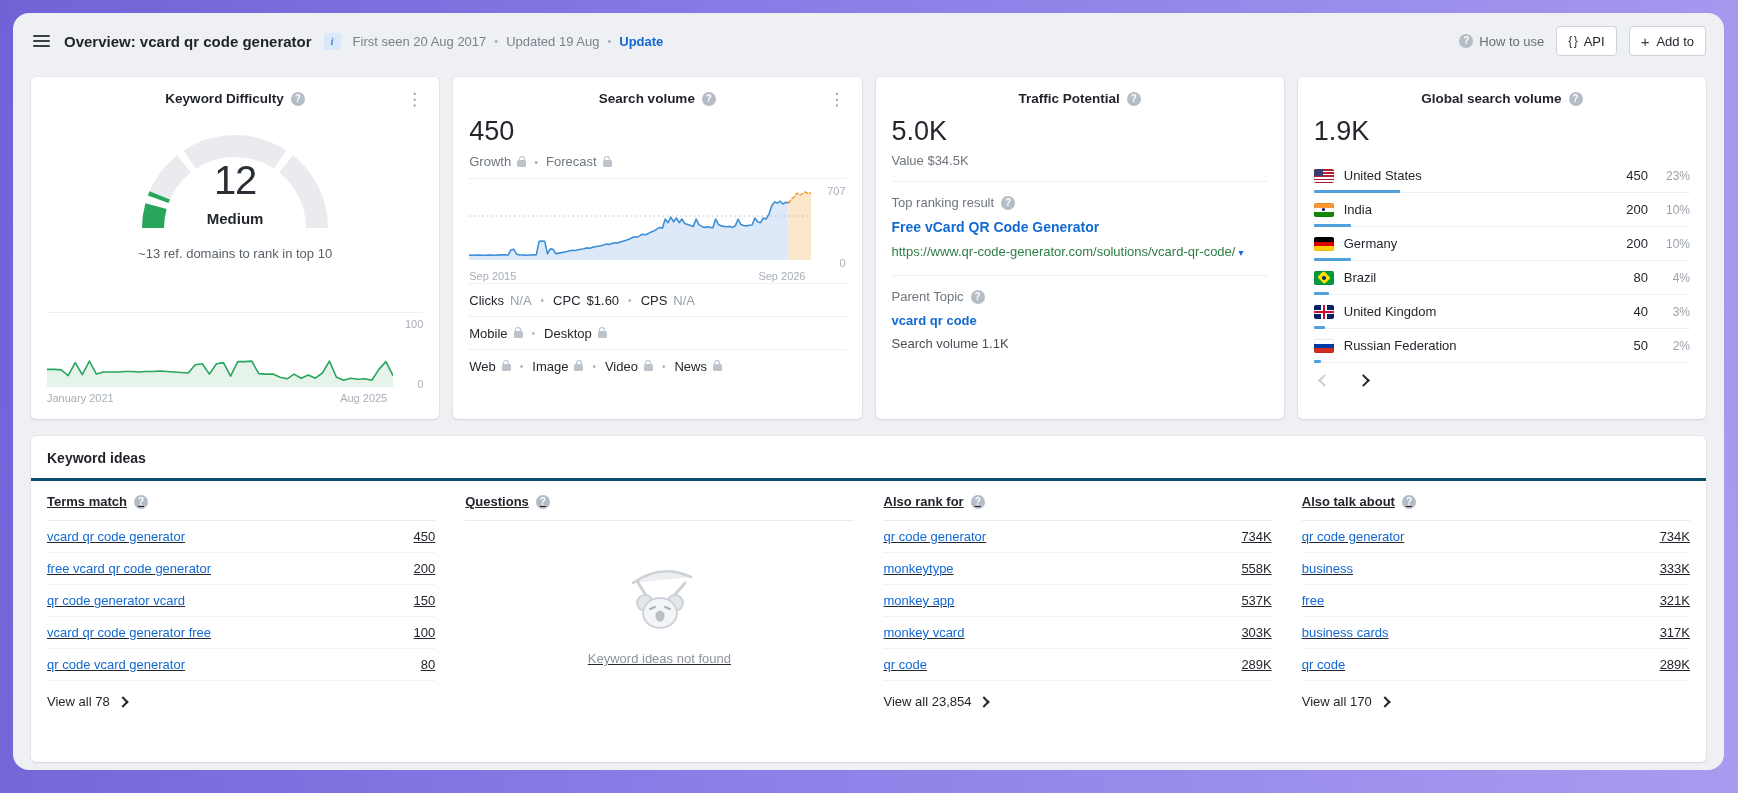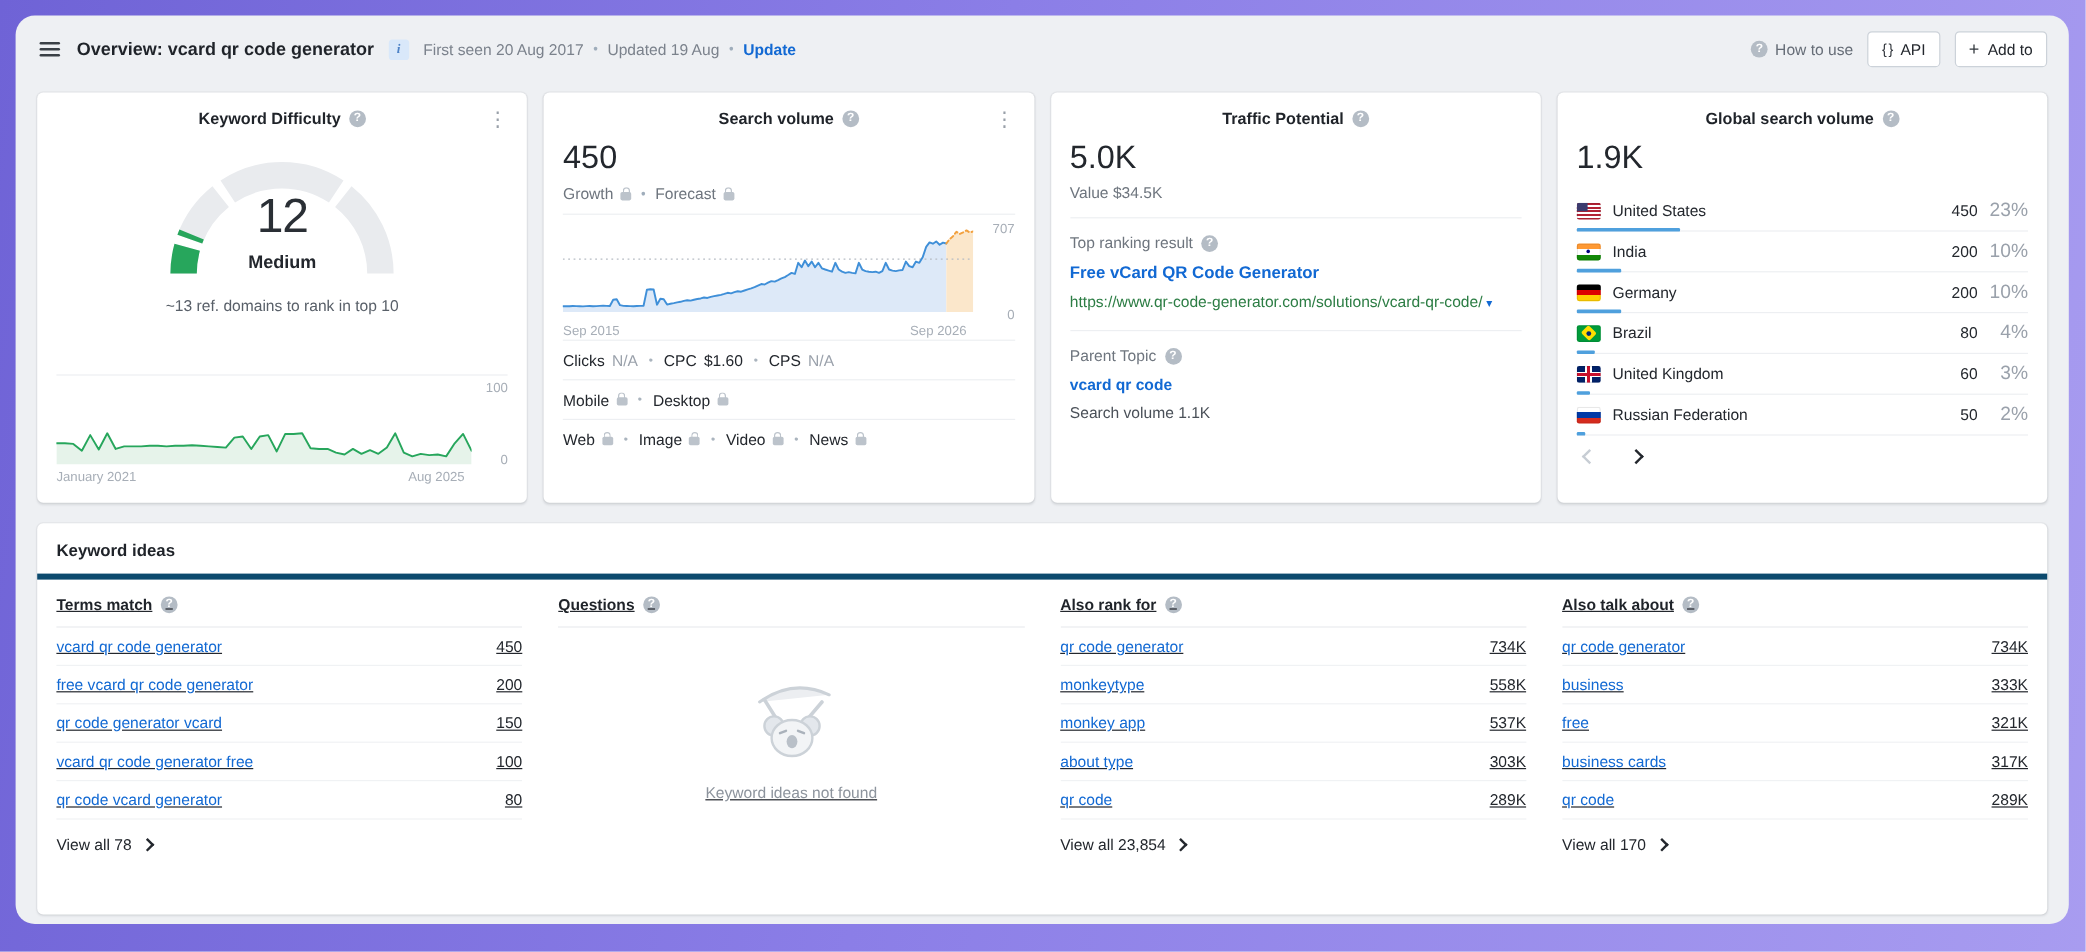--- a/index.html
+++ b/index.html
@@ -71,21 +71,21 @@
   .tp-url{font-size:13px;color:#2c7d44;line-height:1.55;margin-top:7px;word-break:break-all;}
   .tp-caret{color:#1269d3;font-size:10px;margin-left:3px;cursor:pointer;}
   .tp-parent{font-size:13px;font-weight:bold;color:#1269d3;margin-top:9px;cursor:pointer;}
   .tp-pvol{font-size:13px;color:#4a5058;margin-top:8px;}
 
   
   .gsv-list{margin-top:12px;}
   .gsv-row{position:relative;display:flex;align-items:center;gap:10px;height:33px;border-bottom:1px solid #edeff2;font-size:13px;color:#23272d;}
   .gsv-name{white-space:nowrap;}
   .gsv-val{margin-left:auto;min-width:38px;text-align:right;}
-  .gsv-pct{width:32px;text-align:right;color:#9aa1ab;font-size:16px;}
+  .gsv-pct{width:32px;text-align:right;color:#9aa1ab;font-size:12px;}
   .gsv-bar{position:absolute;left:0;bottom:-1px;height:3px;background:#4fa0dd;border-radius:1px;}
   .flag{width:20px;min-width:20px;height:14px;border-radius:2px;box-shadow:inset 0 0 0 1px rgba(0,0,0,.09);position:relative;overflow:hidden;}
   .flag-us{background:repeating-linear-gradient(180deg,#b22234 0 1.6px,#fff 1.6px 3.2px);}
   .flag-us::before{content:"";position:absolute;left:0;top:0;width:9px;height:7px;background:#3c3b6e;}
   .flag-in{background:linear-gradient(180deg,#ff9933 0 33%,#fff 33% 66%,#128807 66%);}
   .flag-in::before{content:"";position:absolute;left:8px;top:5.5px;width:3px;height:3px;border-radius:50%;background:#000080;}
   .flag-de{background:linear-gradient(180deg,#000 0 33%,#dd0000 33% 66%,#ffce00 66%);}
   .flag-br{background:#009c3b;}
   .flag-br::before{content:"";position:absolute;left:5px;top:2.5px;width:10px;height:9px;background:#ffdf00;transform:rotate(45deg);border-radius:2px;}
   .flag-br::after{content:"";position:absolute;left:8px;top:5px;width:4px;height:4px;border-radius:50%;background:#002776;}
@@ -97,21 +97,21 @@
     #012169;}
   .flag-ru{background:linear-gradient(180deg,#fff 0 33%,#0039a6 33% 66%,#d52b1e 66%);}
   .pager{display:flex;gap:30px;margin-top:13px;padding-left:6px;align-items:center;}
   .chev{display:inline-block;width:7px;height:7px;border-right:2px solid #23272d;border-top:2px solid #23272d;cursor:pointer;}
   .chev-r{transform:rotate(45deg);}
   .chev-l{transform:rotate(-135deg);border-color:#c7cdd4;}
 
   
   .ki{margin:17px 18px 0;background:#fff;border-radius:5px;box-shadow:0 1px 2px rgba(24,29,35,.1),0 0 0 1px rgba(24,29,35,.03);
     height:326px;box-sizing:border-box;}
-  .ki-title{padding:14px 16px 12px;font-size:14px;font-weight:bold;color:#1f2329;border-bottom:5px solid #0c4a6e;}
+  .ki-title{padding:14px 16px 12px;font-size:14px;font-weight:bold;color:#1f2329;border-bottom:3px solid #0c4a6e;}
   .ki-grid{display:grid;grid-template-columns:repeat(4,1fr);gap:0 30px;padding:0 16px;text-decoration:underline;}
   .ki-head{display:flex;gap:7px;align-items:center;font-size:13px;font-weight:bold;color:#1f2329;padding:13px 0 11px;border-bottom:1px solid #e9ebee;}
   .ki-row{display:flex;justify-content:space-between;align-items:center;height:31px;border-bottom:1px solid #f0f2f4;font-size:13px;}
   .ki-link{color:#1269d3;text-decoration:none;cursor:pointer;}
   .ki-val{color:#23272d;}
   .ki-viewall{display:inline-flex;align-items:center;gap:9px;padding-top:13px;font-size:13px;color:#23272d;cursor:pointer;}
   .ki-viewall .chev{width:6px;height:6px;}
   .ki-empty{display:flex;flex-direction:column;align-items:center;justify-content:center;padding-top:36px;gap:12px;}
   .ki-empty-text{color:#8d949d;font-size:13px;}
 </style>
@@ -301,21 +301,21 @@
   <div class="gsv-row">
     <span class="flag flag-br"></span>
     <span class="gsv-name">Brazil</span>
     <span class="gsv-val">80</span>
     <span class="gsv-pct">4%</span>
     <span class="gsv-bar" style="width:4%"></span>
   </div>
   <div class="gsv-row">
     <span class="flag flag-gb"></span>
     <span class="gsv-name">United Kingdom</span>
-    <span class="gsv-val">60</span>
+    <span class="gsv-val">40</span>
     <span class="gsv-pct">3%</span>
     <span class="gsv-bar" style="width:3%"></span>
   </div>
   <div class="gsv-row">
     <span class="flag flag-ru"></span>
     <span class="gsv-name">Russian Federation</span>
     <span class="gsv-val">50</span>
     <span class="gsv-pct">2%</span>
     <span class="gsv-bar" style="width:2%"></span>
   </div>
@@ -388,21 +388,21 @@
       </div>
       <div class="ki-row">
         <a class="ki-link">monkeytype</a>
         <span class="ki-val">558K</span>
       </div>
       <div class="ki-row">
         <a class="ki-link">monkey app</a>
         <span class="ki-val">537K</span>
       </div>
       <div class="ki-row">
-        <a class="ki-link">about type</a>
+        <a class="ki-link">monkey vcard</a>
         <span class="ki-val">303K</span>
       </div>
       <div class="ki-row">
         <a class="ki-link">qr code</a>
         <span class="ki-val">289K</span>
       </div><div class="ki-viewall">
         <span>View all 23,854</span>
         <span class="chev chev-r"></span>
       </div></div>
         <div class="ki-col">

